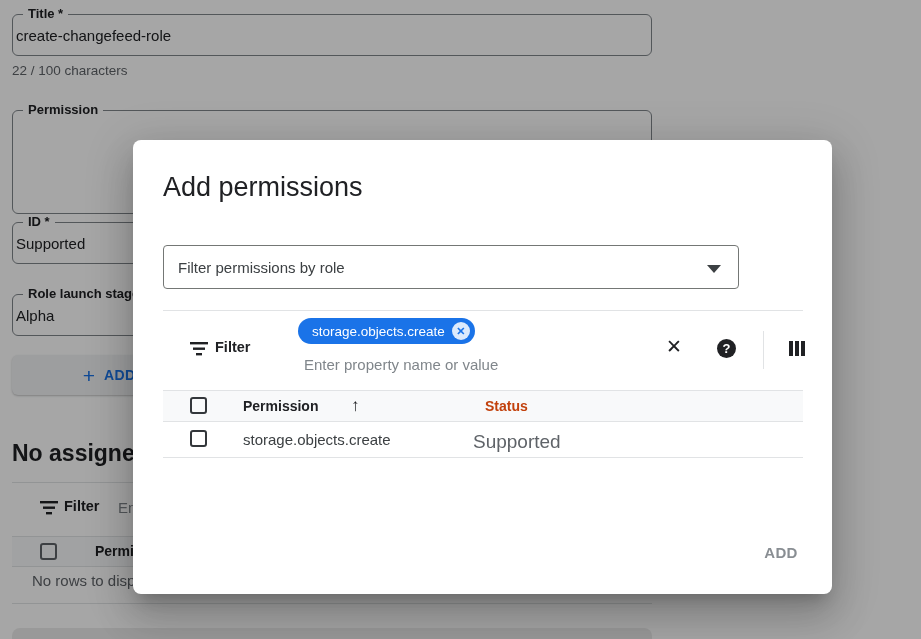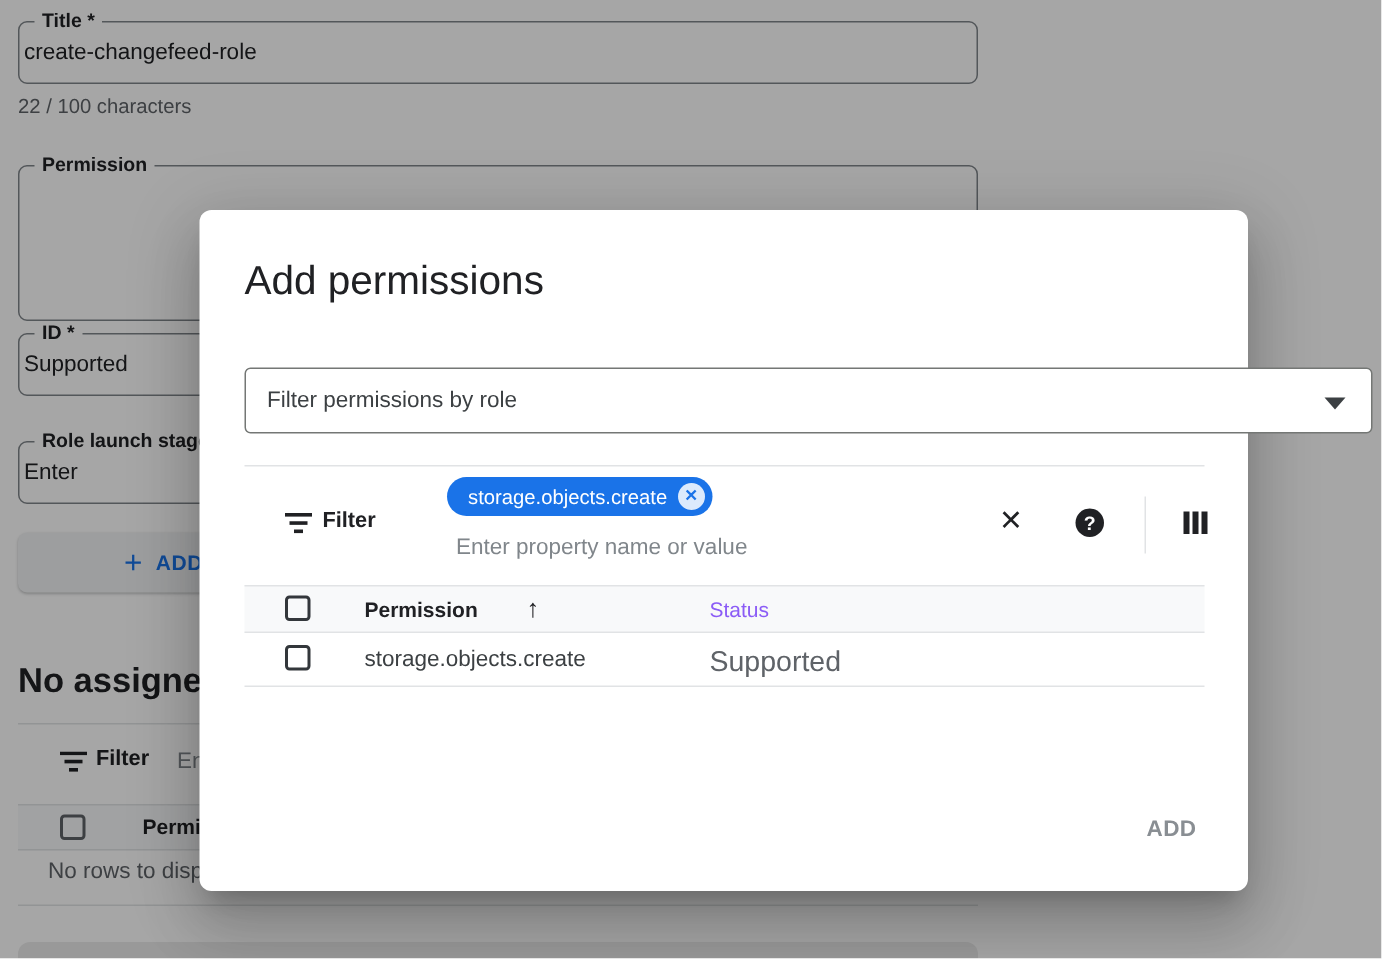--- a/index.html
+++ b/index.html
@@ -59,21 +59,21 @@
   .scrim { position:absolute; inset:0; background:rgba(0,0,0,0.35); z-index:5; }
 
   
   .dialog { position:absolute; left:133px; top:140px; width:699px; height:454px; z-index:10;
             background:#fff; border-radius:8px;
             box-shadow:0 11px 15px -7px rgba(0,0,0,.2), 0 24px 38px 3px rgba(0,0,0,.14),
                        0 9px 46px 8px rgba(0,0,0,.12); }
   .dlg-title { position:absolute; left:30px; top:32px; font-size:27px; font-weight:400;
                color:#202124; white-space:nowrap; }
 
-  .role-select { position:absolute; left:30px; top:105px; width:752px; height:44px;
+  .role-select { position:absolute; left:30px; top:105px; width:576px; height:44px;
                  border:1px solid #747775; border-radius:4px; cursor:pointer; background:#fff; }
   .role-select .sel-text { position:absolute; left:14px; top:50%; transform:translateY(-50%);
                            font-size:15px; color:#3c4043; }
   .caret { position:absolute; right:17px; top:19px; width:0; height:0;
            border-left:7px solid transparent; border-right:7px solid transparent;
            border-top:8px solid #3c4043; }
 
   .bar-divider { position:absolute; left:30px; top:170px; width:640px; height:1px; background:#e1e3e5; }
 
   .filter-bar { position:absolute; left:30px; top:171px; width:640px; height:78px; }
@@ -102,22 +102,22 @@
   .dlg-thead { position:relative; height:32px; background:#f8f9fa;
                border-top:1px solid #e1e3e5; border-bottom:1px solid #e1e3e5; }
   .dlg-row { position:relative; height:36px; background:#fff; border-bottom:1px solid #e1e3e5; }
   .dlg-table .checkbox { position:absolute; left:27px; }
   .dlg-thead .checkbox { top:6px; }
   .dlg-row .checkbox { top:8px; }
   .dlg-thead .col-perm { position:absolute; left:80px; top:7px; font-size:14px; font-weight:600;
                          color:#202124; cursor:pointer; }
   .sort-arrow { position:absolute; left:188px; top:5px; font-size:17px; font-weight:700;
                 color:#202124; }
-  .dlg-thead .col-status { position:absolute; left:310px; top:7px; font-size:14px; font-weight:400;
-                           color:#8b5cf6; cursor:pointer; }
+  .dlg-thead .col-status { position:absolute; left:322px; top:7px; font-size:14px; font-weight:700;
+                           color:#c2410c; cursor:pointer; }
   .dlg-row .cell-perm { position:absolute; left:80px; top:9px; font-size:15px; color:#3c4043;
                         white-space:nowrap; }
   .dlg-row .cell-status { position:absolute; left:310px; top:9px; font-size:19px; color:#5f6368; }
 
   .actions { position:absolute; left:0; top:393px; width:100%; height:38px; }
   .btn-cancel { position:absolute; left:517px; top:0; width:92px; height:38px; background:#fff;
                 border:none; border-radius:5px; font-family:inherit; font-size:15px; font-weight:600;
                 letter-spacing:.3px; color:#202124; cursor:pointer;
                 box-shadow:0 1px 2px rgba(0,0,0,.3), 0 2px 6px 2px rgba(0,0,0,.15); }
   .btn-add { position:absolute; left:618px; top:0; width:60px; height:38px; background:transparent;
@@ -141,21 +141,21 @@
       <span class="flabel">Permission</span>
     </div>
 
     <div class="mfield id-field">
       <span class="flabel">ID *</span>
       <span class="fvalue center">Supported</span>
     </div>
 
     <div class="mfield stage-field">
       <span class="flabel">Role launch stage</span>
-      <span class="fvalue center">Enter</span>
+      <span class="fvalue center">Alpha</span>
     </div>
 
     <button class="add-perm-btn">
       <span class="plus">+</span>
       <span class="btn-txt">ADD PERMISSIONS</span>
     </button>
 
     <div class="bg-heading">No assigned permissions</div>
     <div class="hdivider d1"></div>
 

